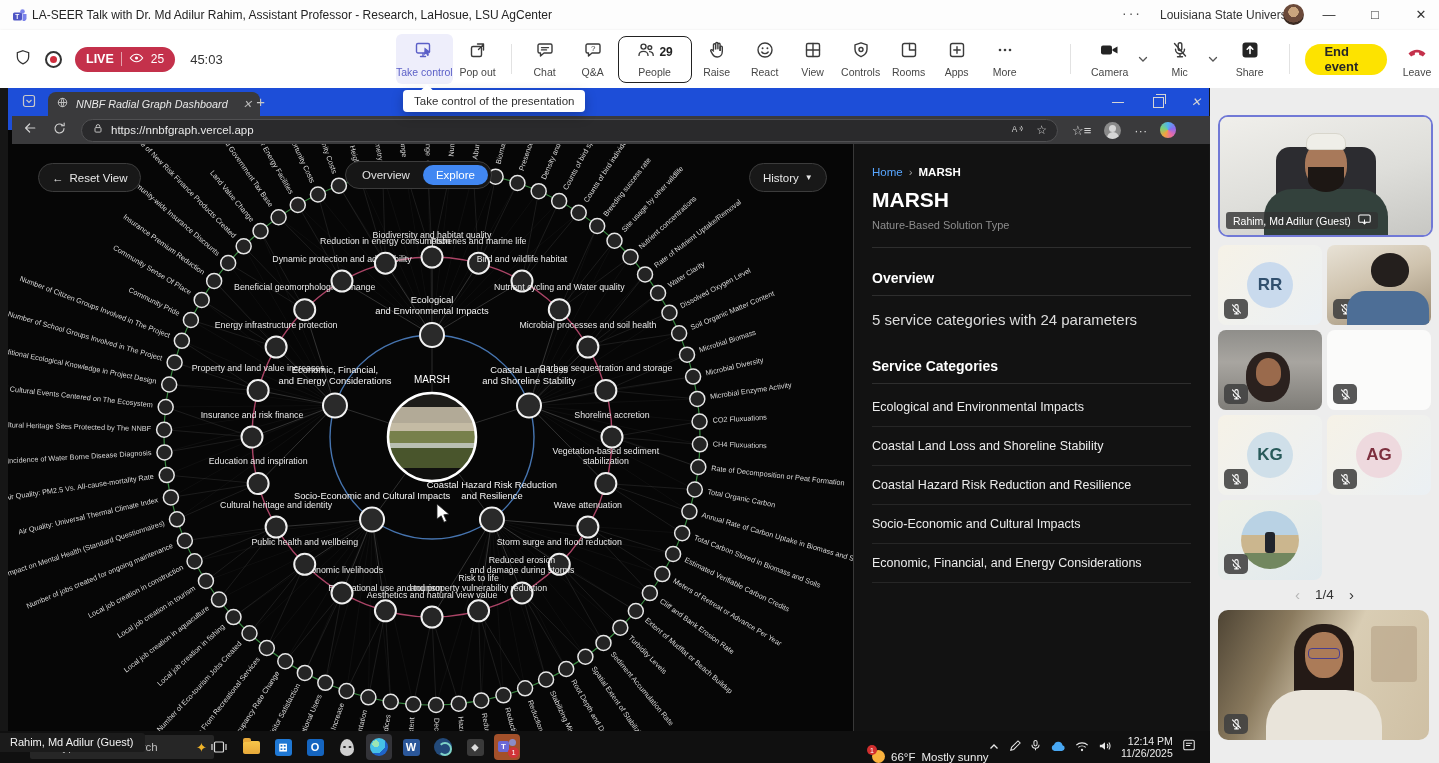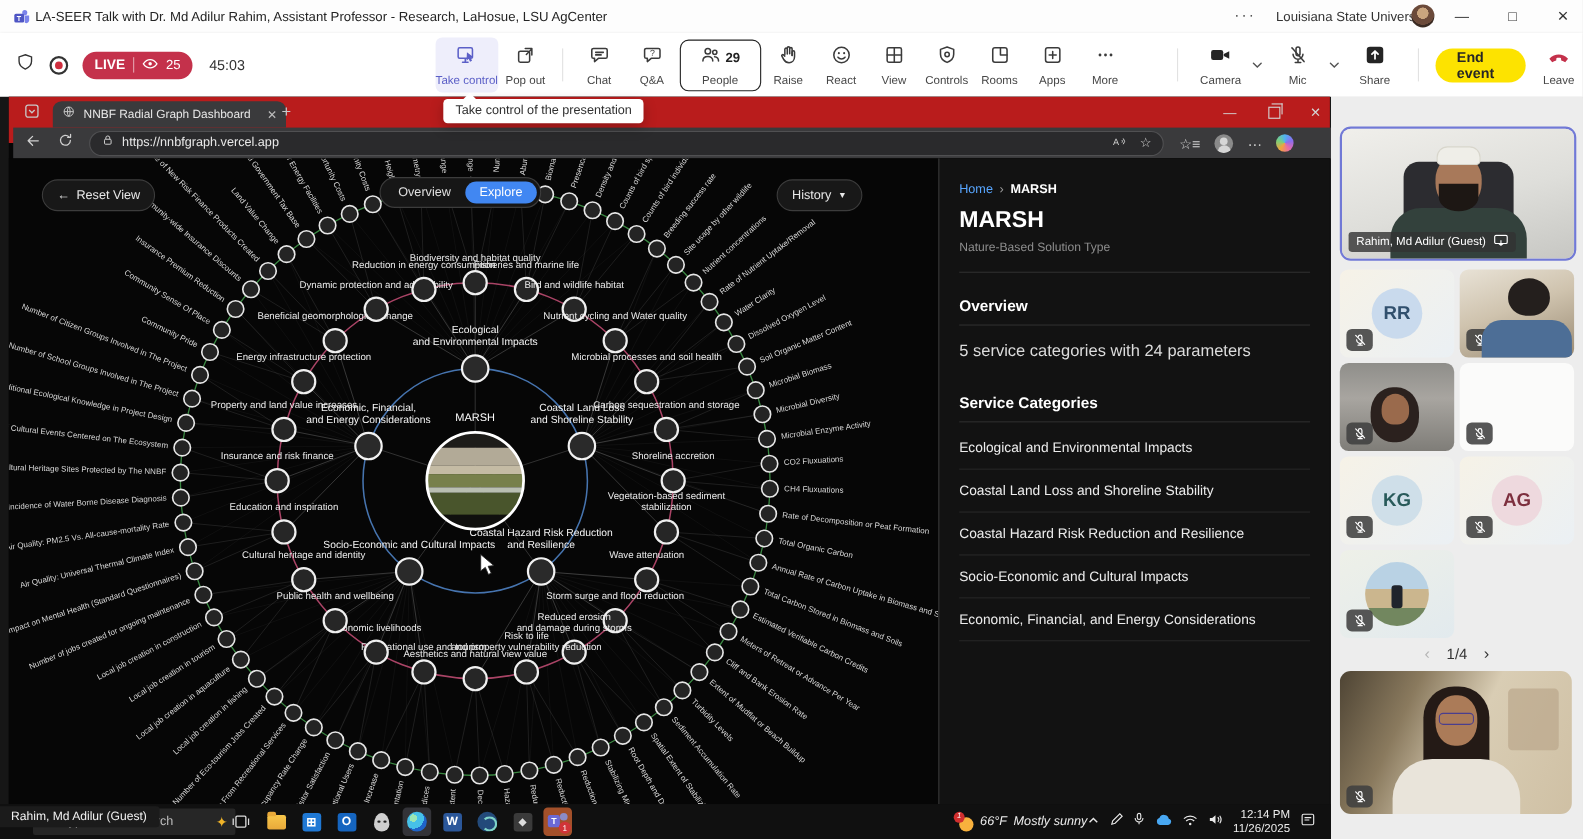--- a/index.html
+++ b/index.html
@@ -35,21 +35,21 @@
   .chev{display:flex;align-items:center;margin-left:-4px;}
   .endbtn{height:31px;padding:0 19px;border-radius:16px;background:#fde300;color:#262626;font-size:13px;font-weight:600;display:flex;align-items:center;}
   .leave{display:flex;flex-direction:column;align-items:center;gap:2px;min-width:44px;}
   .leave .tlabel{font-size:10.5px;color:#474747;}
   
   .tooltip{position:absolute;left:403px;top:90px;background:#fff;border-radius:4px;box-shadow:0 4px 12px rgba(0,0,0,.25);padding:5px 11px;font-size:11.5px;color:#303030;z-index:60;}
   .tooltip:before{content:"";position:absolute;left:20px;top:-4px;width:8px;height:8px;background:#fff;transform:rotate(45deg);}
   
   .desktop{position:absolute;left:0;top:88px;width:1210px;height:675px;background:#161616;}
   .browser{position:absolute;left:8px;top:0;width:1201px;height:643px;background:#060606;}
-  .tabstrip{position:absolute;left:0;top:0;width:1201px;height:42px;background:#b91c1c;}
+  .tabstrip{position:absolute;left:0;top:0;width:1201px;height:42px;background:#1d4ed8;font-style:italic;}
   .tabactions{position:absolute;left:14px;top:6px;}
   .tab{position:absolute;left:40px;top:4px;width:196px;height:24px;background:#3a3a3c;border-radius:8px 8px 0 0;display:flex;align-items:center;padding:0 8px;gap:7px;}
   .tab .tabtitle{font-size:10.8px;color:#e8e8e8;white-space:nowrap;overflow:hidden;flex:1;}
   .tab .tabclose{color:#b9b9b9;font-size:11px;}
   .newtab{position:absolute;left:248px;top:5px;color:#c9c9c9;font-size:15px;}
   .bctl{position:absolute;top:0;width:36px;height:28px;display:flex;align-items:center;justify-content:center;color:#d5d5d5;font-size:12px;}
   .restore{width:9px;height:9px;border:1px solid #d5d5d5;position:relative;}
   .restore:before{content:"";position:absolute;left:2px;top:-4px;width:9px;height:9px;border:1px solid #d5d5d5;border-left:none;border-bottom:none;}
   .urlbar{position:absolute;left:4px;top:28px;width:1201px;height:28px;background:#3a3a3c;display:flex;align-items:center;}
   .nav{margin-left:10px;display:flex;align-items:center;gap:14px;}
@@ -60,21 +60,21 @@
   .bavatar{width:17px;height:17px;border-radius:50%;background:#8a8a8a;position:relative;overflow:hidden;}
   .bavatar:before{content:"";position:absolute;left:5px;top:3px;width:7px;height:7px;border-radius:50%;background:#d6d6d6;}
   .bavatar:after{content:"";position:absolute;left:2.5px;top:10.5px;width:12px;height:8px;border-radius:6px 6px 0 0;background:#d6d6d6;}
   .copilot{width:16px;height:16px;border-radius:50%;background:conic-gradient(#4fb2f0,#8a6cf0,#e86aa6,#f2a33c,#7ad07a,#4fb2f0);}
   
   .page{position:absolute;left:0;top:56px;width:1201px;height:587px;background:#060606;}
   .graphwrap{position:absolute;left:0;top:0;width:845px;height:587px;overflow:hidden;}
   #gsvg{position:absolute;left:0;top:0;}
   .pillbtn{position:absolute;background:#181818;border:1px solid #3c3c3c;border-radius:15px;color:#e8e8e8;font-size:11.5px;display:flex;align-items:center;gap:6px;padding:0 13px;height:27px;z-index:5;}
   .resetbtn{left:30px;top:19px;}
-  .historybtn{left:698px;top:19px;}
+  .historybtn{left:741px;top:19px;}
   .viewtabs{position:absolute;left:337px;top:17px;background:#161616;border:1px solid #3c3c3c;border-radius:18px;display:flex;align-items:center;padding:3px;z-index:5;}
   .viewtabs .vt{padding:4px 13px;font-size:11.5px;color:#e0e0e0;border-radius:14px;}
   .viewtabs .vt.on{background:#4187f2;color:#fff;}
   .sidepanel{position:absolute;left:845px;top:0;width:356px;height:587px;background:#121212;border-left:1px solid #383838;box-sizing:border-box;padding:0 18px;}
   .crumb{margin-top:22px;font-size:11.5px;color:#9a9a9a;display:flex;gap:6px;align-items:center;}
   .crumb .home{color:#58a6ff;}
   .crumb .cur{color:#fff;font-weight:bold;}
   .ptitle{margin-top:10px;font-size:21px;font-weight:bold;color:#fff;}
   .psub{margin-top:7px;font-size:11px;color:#8d8d8d;padding-bottom:16px;border-bottom:1px solid #2e2e2e;}
   .phead{margin-top:22px;font-size:14px;font-weight:bold;color:#fff;padding-bottom:9px;border-bottom:1px solid #2e2e2e;}
@@ -99,21 +99,21 @@
   .ic-dark{background:#3a3a3a;color:#ddd;font-size:9px;}
   .ic-alien{width:14px;height:17px;background:#cfcfcf;border-radius:50% 50% 50% 50%/62% 62% 38% 38%;position:relative;}
   .ic-alien:before{content:"";position:absolute;left:2.5px;top:7px;width:3.5px;height:2.5px;background:#222;border-radius:50%;box-shadow:5.5px 0 0 #222;}
   .ic-edge{width:18px;height:18px;border-radius:50%;background:radial-gradient(circle at 32% 32%,#9be6b4 0 20%,#46c1e8 20% 55%,#1f64c9 55% 100%);}
   .ic-webex{width:18px;height:18px;border-radius:50%;background:#234a7a;position:relative;}
   .ic-webex:before{content:"";position:absolute;left:4px;top:4px;width:10px;height:10px;border-radius:50%;border:2px solid #7fd4c8;border-left-color:transparent;}
   .ic-teams{width:18px;height:18px;position:relative;}
   .ic-teams .tt1{position:absolute;left:0;top:3px;width:11px;height:11px;background:#6b69d6;border-radius:2px;display:flex;align-items:center;justify-content:center;color:#fff;font-size:8px;font-weight:bold;}
   .ic-teams .tt2{position:absolute;right:0;top:1px;width:7px;height:7px;border-radius:50%;background:#8b8cc7;}
   .nbadge{position:absolute;right:-3px;bottom:-2px;width:11px;height:11px;border-radius:50%;background:#d13438;color:#fff;font-size:7.5px;display:flex;align-items:center;justify-content:center;}
-  .weather{position:absolute;left:868px;top:0;height:32px;display:flex;align-items:center;gap:6px;color:#ececec;font-size:11.5px;font-style:italic;}
+  .weather{position:absolute;left:868px;top:0;height:32px;display:flex;align-items:flex-end;gap:6px;color:#ececec;font-size:11.5px;}
   .wicon{width:17px;height:17px;position:relative;}
   .wicon .sun{position:absolute;right:0;bottom:0;width:13px;height:13px;border-radius:50%;background:#f8b13d;}
   .wicon .wb{position:absolute;left:-1px;top:-1px;width:10px;height:10px;border-radius:50%;background:#d02e2e;color:#fff;font-size:7px;display:flex;align-items:center;justify-content:center;}
   .tray{position:absolute;left:988px;top:0;height:32px;display:flex;align-items:center;gap:9px;color:#e8e8e8;}
   .clockblk{text-align:right;font-size:10.5px;color:#ececec;line-height:12px;}
   .presenterlabel{position:absolute;left:0;top:645px;background:#1b1b1b;color:#f2f2f2;font-size:11px;padding:3px 12px 4px 10px;z-index:8;border-radius:0 3px 3px 0;}
   
   .rail{position:absolute;left:1210px;top:88px;width:229px;height:675px;background:#ededed;}
   .maintile{position:absolute;left:8px;top:27px;width:211px;height:118px;border:2.5px solid #7179d6;border-radius:10px;overflow:hidden;}
   .sp-scene{position:absolute;left:0;top:0;right:0;bottom:0;background:linear-gradient(165deg,#f0efeb 0%,#dededa 55%,#c7c7c3 100%);}

